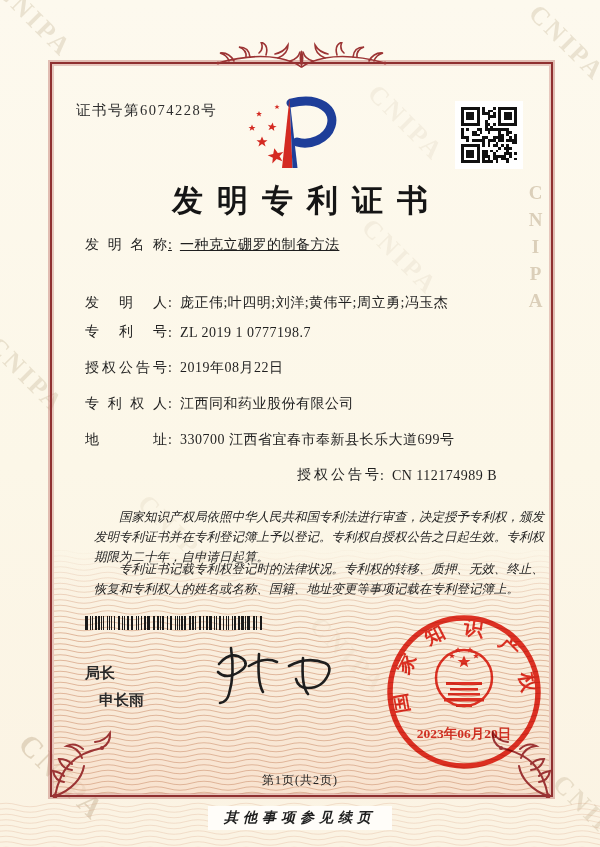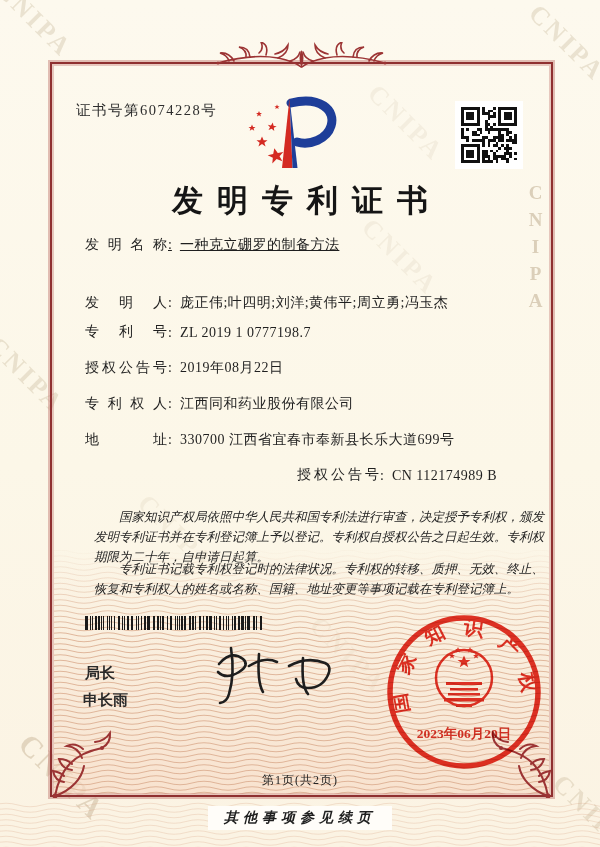--- a/index.html
+++ b/index.html
@@ -36,21 +36,21 @@
   .frow{position:absolute;left:85px;font-size:14px;color:#1f1f1f;z-index:5;white-space:nowrap;}
   .f-label{display:inline-block;width:82px;text-align:justify;text-align-last:justify;vertical-align:bottom;}
   .f-colon{margin:0 8px 0 1px;}
   .f-value{letter-spacing:.5px;}
   
   .para{position:absolute;left:78px;width:450px;margin:16px;font-size:12.5px;line-height:1.58;
       font-style:italic;text-align:justify;text-indent:2em;color:#242424;z-index:5;}
   
   .barcode{position:absolute;left:85px;top:616px;width:180px;height:14px;font-size:0;z-index:5;}
   .sig-title{position:absolute;left:85px;top:664px;font:bold 15px "Liberation Sans","DejaVu Sans",sans-serif;color:#2b2b2b;z-index:5;}
-  .sig-name{position:absolute;left:83px;top:691px;font:bold 15px "Liberation Sans","DejaVu Sans",sans-serif;color:#2b2b2b;z-index:5;}
+  .sig-name{position:absolute;left:99px;top:691px;font:bold 15px "Liberation Sans","DejaVu Sans",sans-serif;color:#2b2b2b;z-index:5;}
   .sig-hand{position:absolute;left:185px;top:640px;width:170px;height:68px;z-index:5;}
   
   .seal{position:absolute;left:382px;top:610px;width:164px;height:164px;z-index:6;
       opacity:.93;mix-blend-mode:multiply;}
   
   .page-ind{position:absolute;left:0;top:772px;width:600px;text-align:center;font-size:12px;color:#242424;z-index:5;letter-spacing:1px;}
   .cont-note{position:absolute;left:50%;top:806px;transform:translateX(-50%);
       font:bold italic 14px "Liberation Serif","DejaVu Serif",serif;letter-spacing:5px;
       color:#1f1f1f;background:#fffdf9;padding:3px 16px;z-index:5;white-space:nowrap;}
 </style>

